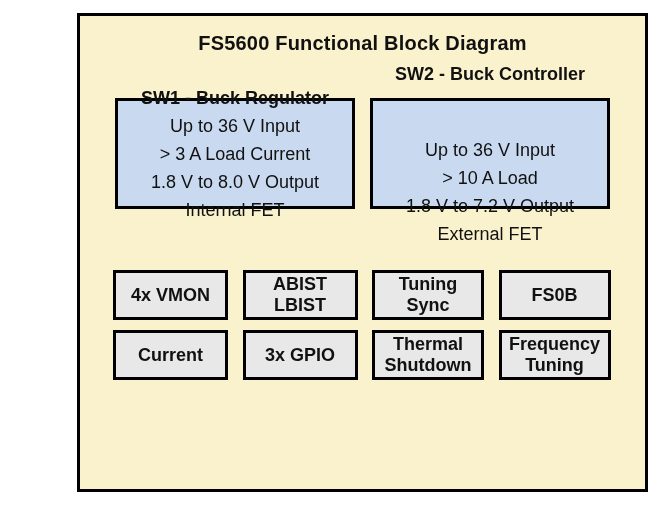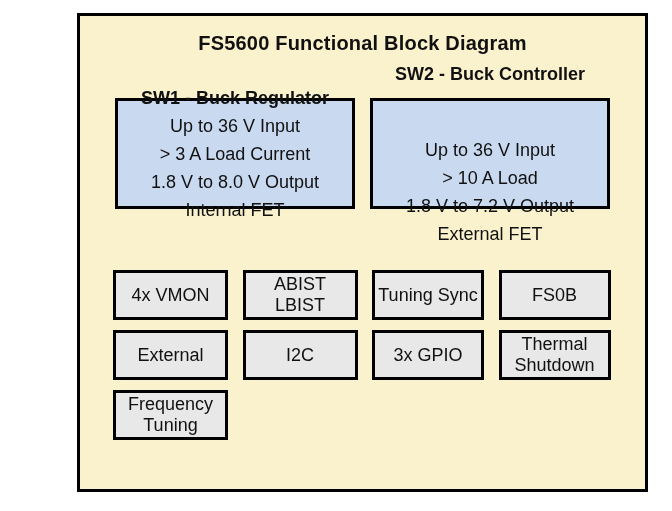--- a/index.html
+++ b/index.html
@@ -59,20 +59,21 @@
   .sw-specs { white-space: pre-line; }
   .feature-grid {
     position: absolute;
     left: 33px;
     top: 254px;
     display: grid;
     grid-template-columns: 115px 115px 112px 112px;
     grid-auto-rows: 50px;
     column-gap: 14.5px;
     row-gap: 10px;
+    font-weight: bold;
   }
   .fbox {
     box-sizing: border-box;
     background: var(--feature-fill, #E8E8E8);
     border: 3px solid var(--border, #000000);
     display: flex;
     align-items: center;
     justify-content: center;
     text-align: center;
     font-size: 18px;
@@ -113,24 +114,21 @@
         <span class="label">ABIST
 LBIST</span>
       </div>
       <div class="fbox">
         <span class="label">Tuning Sync</span>
       </div>
       <div class="fbox">
         <span class="label">FS0B</span>
       </div>
       <div class="fbox">
-        <span class="label">External</span>
-      </div>
-      <div class="fbox">
-        <span class="label">I2C</span>
+        <span class="label">Current</span>
       </div>
       <div class="fbox">
         <span class="label">3x GPIO</span>
       </div>
       <div class="fbox">
         <span class="label">Thermal
 Shutdown</span>
       </div>
       <div class="fbox">
         <span class="label">Frequency

